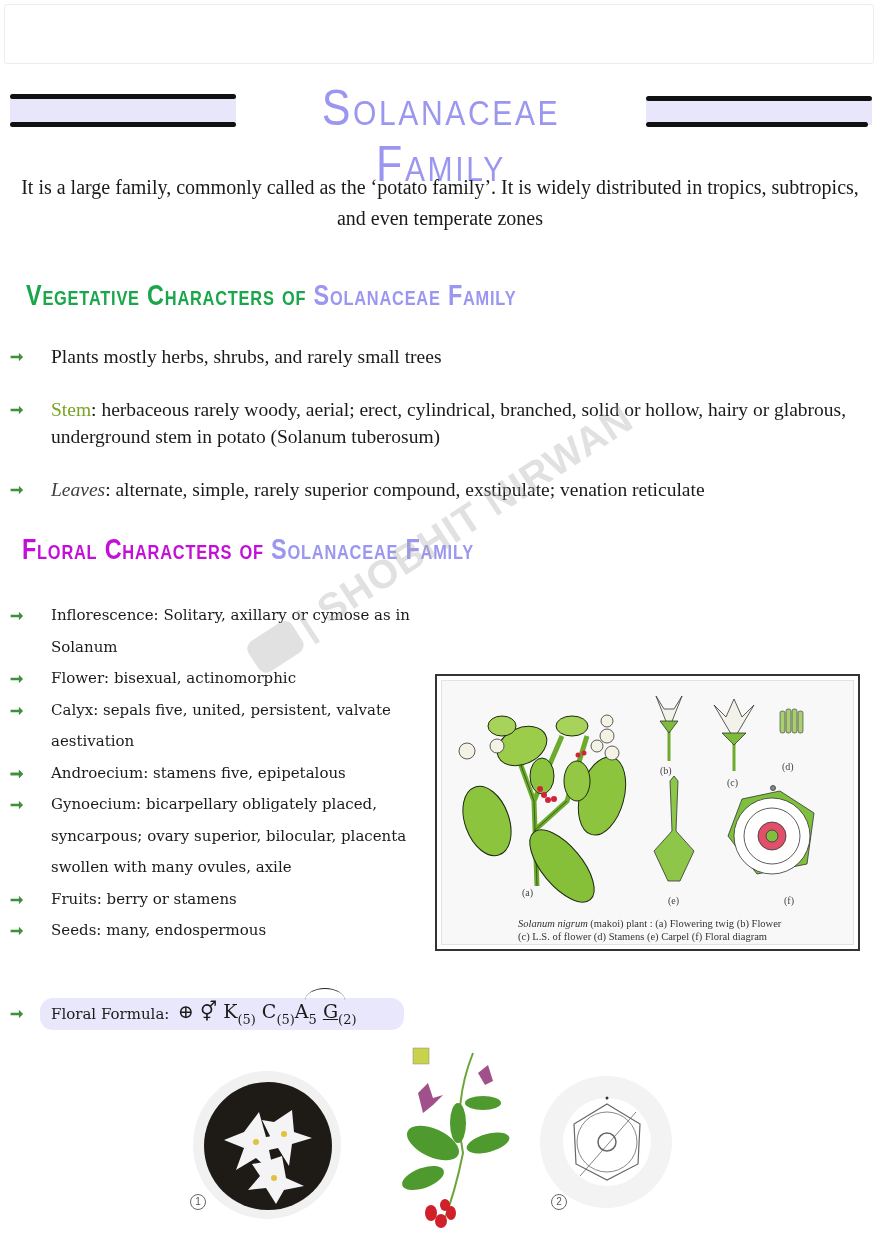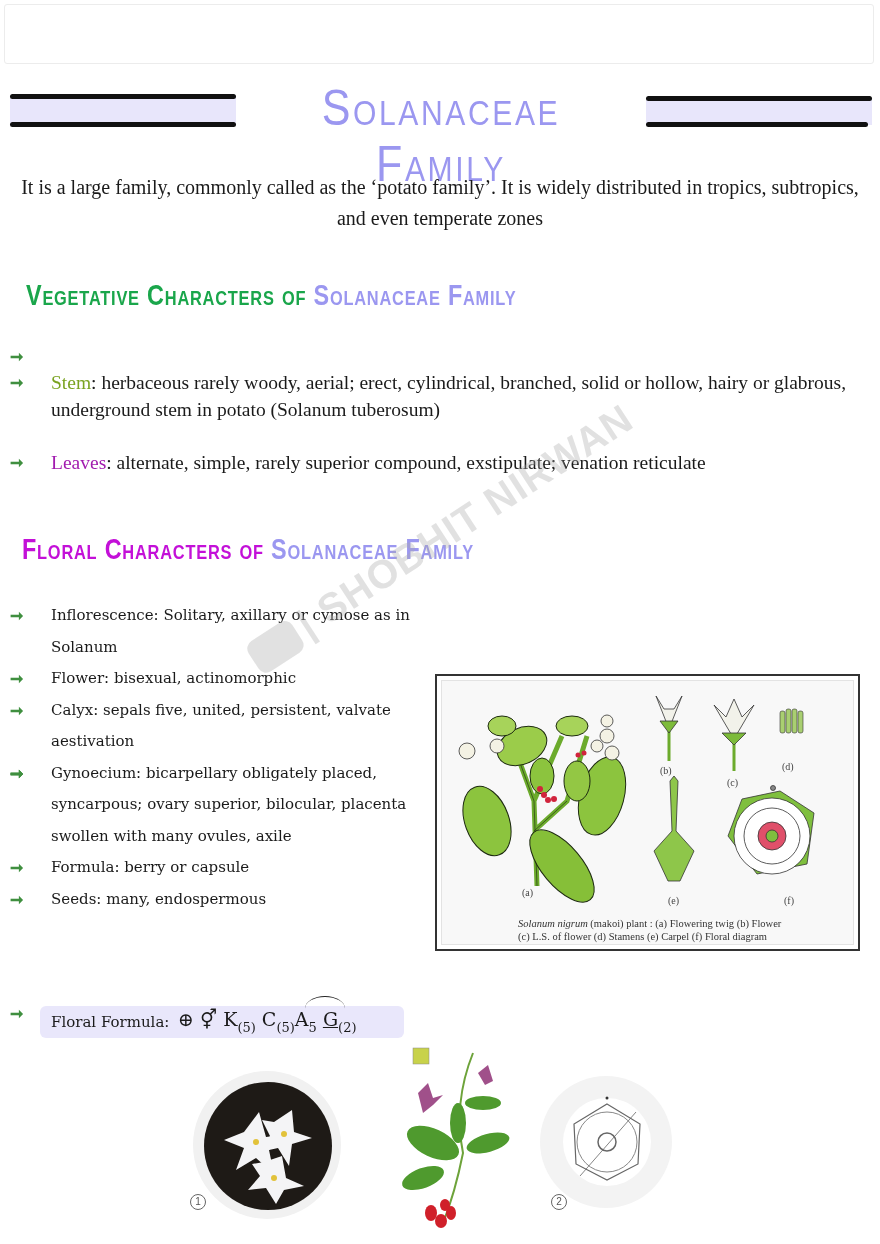--- a/index.html
+++ b/index.html
@@ -22,29 +22,29 @@
         transform-origin:left center; transform:scaleX(0.78); white-space:nowrap; }
   .h2 .accent { color:#9b97f0; }
   .veg-title { top:278px; left:26px; color:#1aa64b; }
   .floral-title { top:532px; left:22px; color:#c310d8; }
   ul.list { list-style:none; margin:0; padding:0; position:absolute; }
   .veg-list { top:343px; left:10px; width:860px; font-family:"Liberation Serif", serif;
               font-size:19.5px; line-height:27px; }
   .veg-list li { position:relative; padding-left:41px; margin-bottom:26px; }
   .arrow { position:absolute; left:0; top:0; color:#3f8f3f; font-size:16px; font-weight:bold; }
   .term-stem { color:#7aa321; }
-  .term-leaves { color:#a21caf; }
+  .term-leaves { color:#404040;font-style:italic; }
   .floral-list { top:600px; left:10px; width:410px; font-family:"DejaVu Serif", serif;
                  font-size:15px; line-height:31.5px; color:#1a1a1a; }
   .floral-list li { position:relative; padding-left:41px; }
   .floral-list .arrow { top:0; }
   .formula-row { position:absolute; top:998px; left:10px; height:32px; }
   .formula-row .arrow { top:6px; }
-  .formula-box { position:absolute; left:30px; top:8px; width:364px; height:32px;
-                 background:#e9e7fb; border-radius:6px; }
+  .formula-box { position:absolute; left:30px; top:0; width:364px; height:32px;
+                 background:#e9e7fb; border-radius:13px; }
   .formula-label { position:absolute; left:11px; top:7px; font-family:"DejaVu Serif", serif; font-size:15px; }
   .formula { position:absolute; left:138px; top:2px; font-family:"DejaVu Serif", serif; font-size:19px; white-space:nowrap; }
   .formula sub { font-size:13px; vertical-align:-6px; }
   .formula .arc { position:absolute; left:127px; top:-12px; width:40px; height:24px;
                   border-top:1.5px solid #222; border-radius:50% 50% 0 0; }
   .formula u { text-decoration:underline; }
   
   .figure { position:absolute; left:435px; top:674px; width:425px; height:277px;
             border:2px solid #333; background:#fff; box-sizing:border-box; }
   .figure-inner { position:absolute; left:4px; top:4px; right:4px; bottom:4px; border:1px solid #e3e3e3; background:#f8f8f8; }
@@ -79,20 +79,21 @@
 <div class="intro">It is a large family, commonly called as the ‘potato family’. It is widely distributed in tropics, subtropics, and even temperate zones</div>
 
 <div class="h2 veg-title">
   <span>Vegetative Characters of</span>
   <span class="accent">Solanaceae Family</span>
 </div>
 
 <ul class="list veg-list">
   <li>
     <span class="arrow">➞</span>
+    <span>Plants mostly herbs, shrubs, and rarely small trees</span>
   </li>
   <li>
     <span class="arrow">➞</span>
     <span class="term-stem">Stem</span><span>: herbaceous rarely woody, aerial; erect, cylindrical, branched, solid or hollow, hairy or glabrous, underground stem in potato (Solanum tuberosum)</span>
   </li>
   <li>
     <span class="arrow">➞</span>
     <span class="term-leaves">Leaves</span><span>: alternate, simple, rarely superior compound, exstipulate; venation reticulate</span>
   </li>
 </ul>
@@ -100,23 +101,23 @@
 <div class="h2 floral-title">
   <span>Floral Characters of</span>
   <span class="accent">Solanaceae Family</span>
 </div>
 
 <ul class="list floral-list">
   <li><span class="arrow">➞</span><span>Inflorescence: Solitary, axillary or cymose as in Solanum</span></li>
   <li><span class="arrow">➞</span><span>Flower: bisexual, actinomorphic</span></li>
   <li><span class="arrow">➞</span><span>Calyx: sepals five, united, persistent, valvate aestivation</span></li>
   <li><span class="arrow">➞</span></li>
-  <li><span class="arrow">➞</span></li>
+  <li><span class="arrow">➞</span><span>Androecium: stamens five, epipetalous</span></li>
   <li><span class="arrow">➞</span><span>Gynoecium: bicarpellary obligately placed, syncarpous; ovary superior, bilocular, placenta swollen with many ovules, axile</span></li>
-  <li><span class="arrow">➞</span><span>Formula: berry or capsule</span></li>
+  <li><span class="arrow">➞</span><span>Fruits: berry or stamens</span></li>
   <li><span class="arrow">➞</span><span>Seeds: many, endospermous</span></li>
 </ul>
 
 <div class="formula-row">
   <span class="arrow">➞</span>
   <div class="formula-box">
     <span class="formula-label">Floral Formula:</span>
     <span class="formula">
       <span>⊕</span>
       <span>⚥</span>

